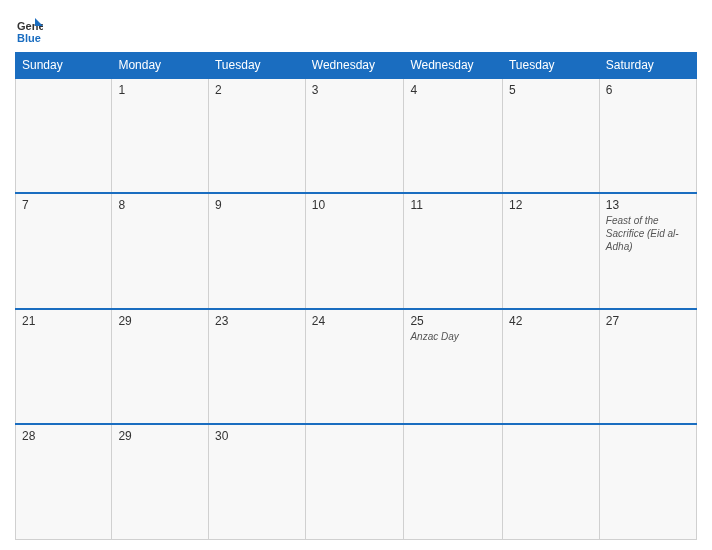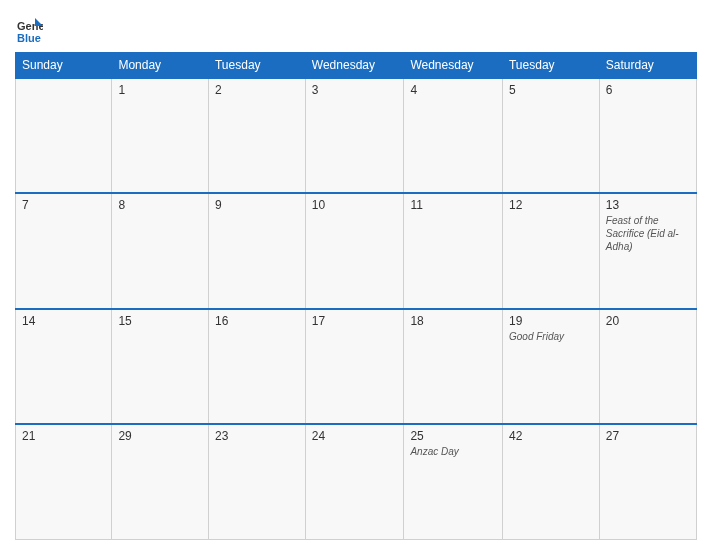--- a/index.html
+++ b/index.html
@@ -159,44 +159,20 @@
         <td>
           <span class="day-number">12</span>
         </td>
         <td>
           <span class="day-number">13</span>
           <span class="holiday-name">Feast of the Sacrifice (Eid al-Adha)</span>
         </td>
       </tr>
       <tr>
         <td>
-          <span class="day-number">14</span>
-        </td>
-        <td>
-          <span class="day-number">15</span>
-        </td>
-        <td>
-          <span class="day-number">16</span>
-        </td>
-        <td>
-          <span class="day-number">17</span>
-        </td>
-        <td>
-          <span class="day-number">18</span>
-        </td>
-        <td>
-          <span class="day-number">19</span>
-          <span class="holiday-name">Good Friday</span>
-        </td>
-        <td>
-          <span class="day-number">20</span>
-        </td>
-      </tr>
-      <tr>
-        <td>
           <span class="day-number">21</span>
         </td>
         <td>
           <span class="day-number">29</span>
         </td>
         <td>
           <span class="day-number">23</span>
         </td>
         <td>
           <span class="day-number">24</span>
@@ -205,14 +181,29 @@
           <span class="day-number">25</span>
           <span class="holiday-name">Anzac Day</span>
         </td>
         <td>
           <span class="day-number">42</span>
         </td>
         <td>
           <span class="day-number">27</span>
         </td>
       </tr>
+      <tr>
+        <td>
+          <span class="day-number">28</span>
+        </td>
+        <td>
+          <span class="day-number">29</span>
+        </td>
+        <td>
+          <span class="day-number">30</span>
+        </td>
+        <td></td>
+        <td></td>
+        <td></td>
+        <td></td>
+      </tr>
     </tbody>
 </table>
 
 </body></html>

